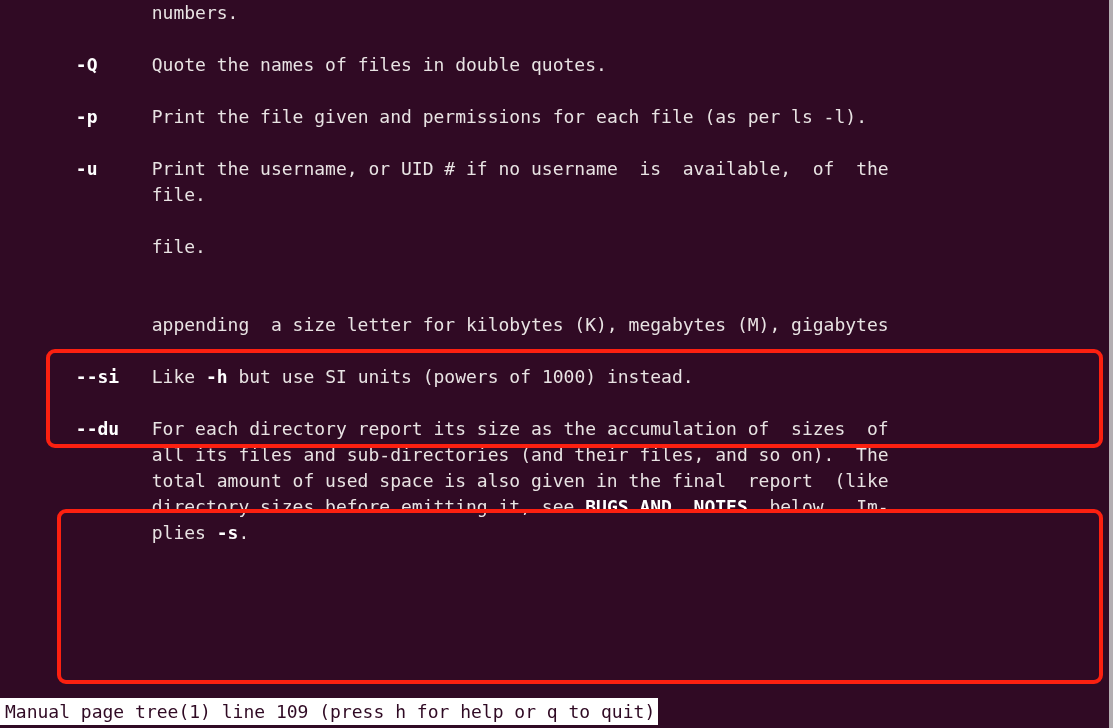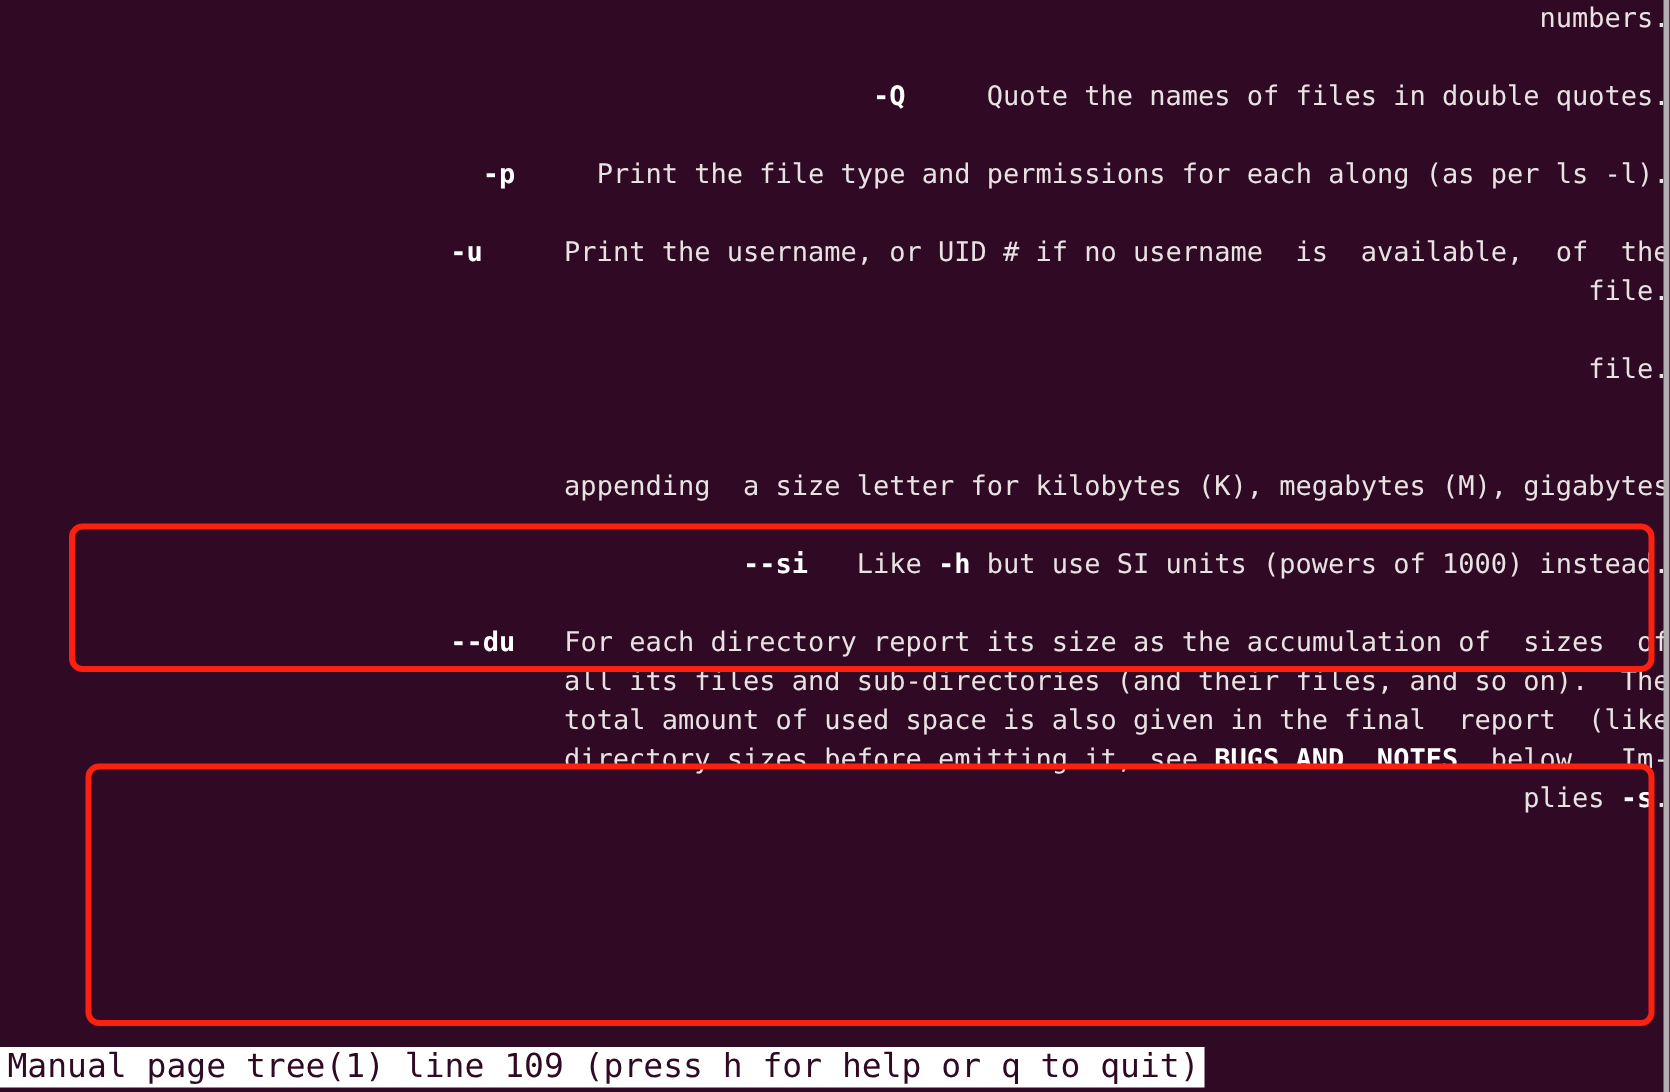--- a/index.html
+++ b/index.html
@@ -76,21 +76,21 @@
   }
 
   
   .status-bar {
     position: absolute;
     left: 0;
     top: 698px;
     height: 27px;
     background: #ffffff;
     color: #300a24;
-    font-size: 22px;
+    font-size: 18px;
     line-height: 27px;
     white-space: pre;
     padding: 0 3px 0 5px;
     font-family: "DejaVu Sans Mono", "Liberation Mono", monospace;
   }
 
   
   .watermark {
     position: absolute;
     right: 8px;
@@ -108,28 +108,28 @@
     right: 0;
     top: 0;
     width: 4px;
     height: 728px;
     background: #b3aeb1;
   }
 </style>
 </head>
 <body>
 
-<div id="terminal" style="background: rgb(48, 10, 36); text-align: right;">
+<div id="terminal" style="background: rgb(48, 10, 36);">
 
   <div class="man-body">
     <div class="man-line">              numbers.</div>
     <div class="man-line blank"></div>
     <div class="man-line"><span>       </span><span class="bold">-Q</span><span>     Quote the names of files in double quotes.</span></div>
     <div class="man-line blank"></div>
-    <div class="man-line"><span>       </span><span class="bold">-p</span><span>     Print the file type and permissions for each along (as per ls -l).</span></div>
+    <div class="man-line"><span>       </span><span class="bold">-p</span><span>     Print the file given and permissions for each file (as per ls -l).</span></div>
     <div class="man-line blank"></div>
     <div class="man-line"><span>       </span><span class="bold">-u</span><span>     Print the username, or UID # if no username  is  available,  of  the</span></div>
     <div class="man-line">              file.</div>
     <div class="man-line blank"></div>
     <div class="man-line">              file.</div>
     <div class="man-line blank"></div>
     <div class="man-line blank"></div>
     <div class="man-line">              appending  a size letter for kilobytes (K), megabytes (M), gigabytes</div>
     <div class="man-line blank"></div>
     <div class="man-line"><span>       </span><span class="bold">--si</span><span>   Like </span><span class="bold">-h</span><span> but use SI units (powers of 1000) instead.</span></div>

